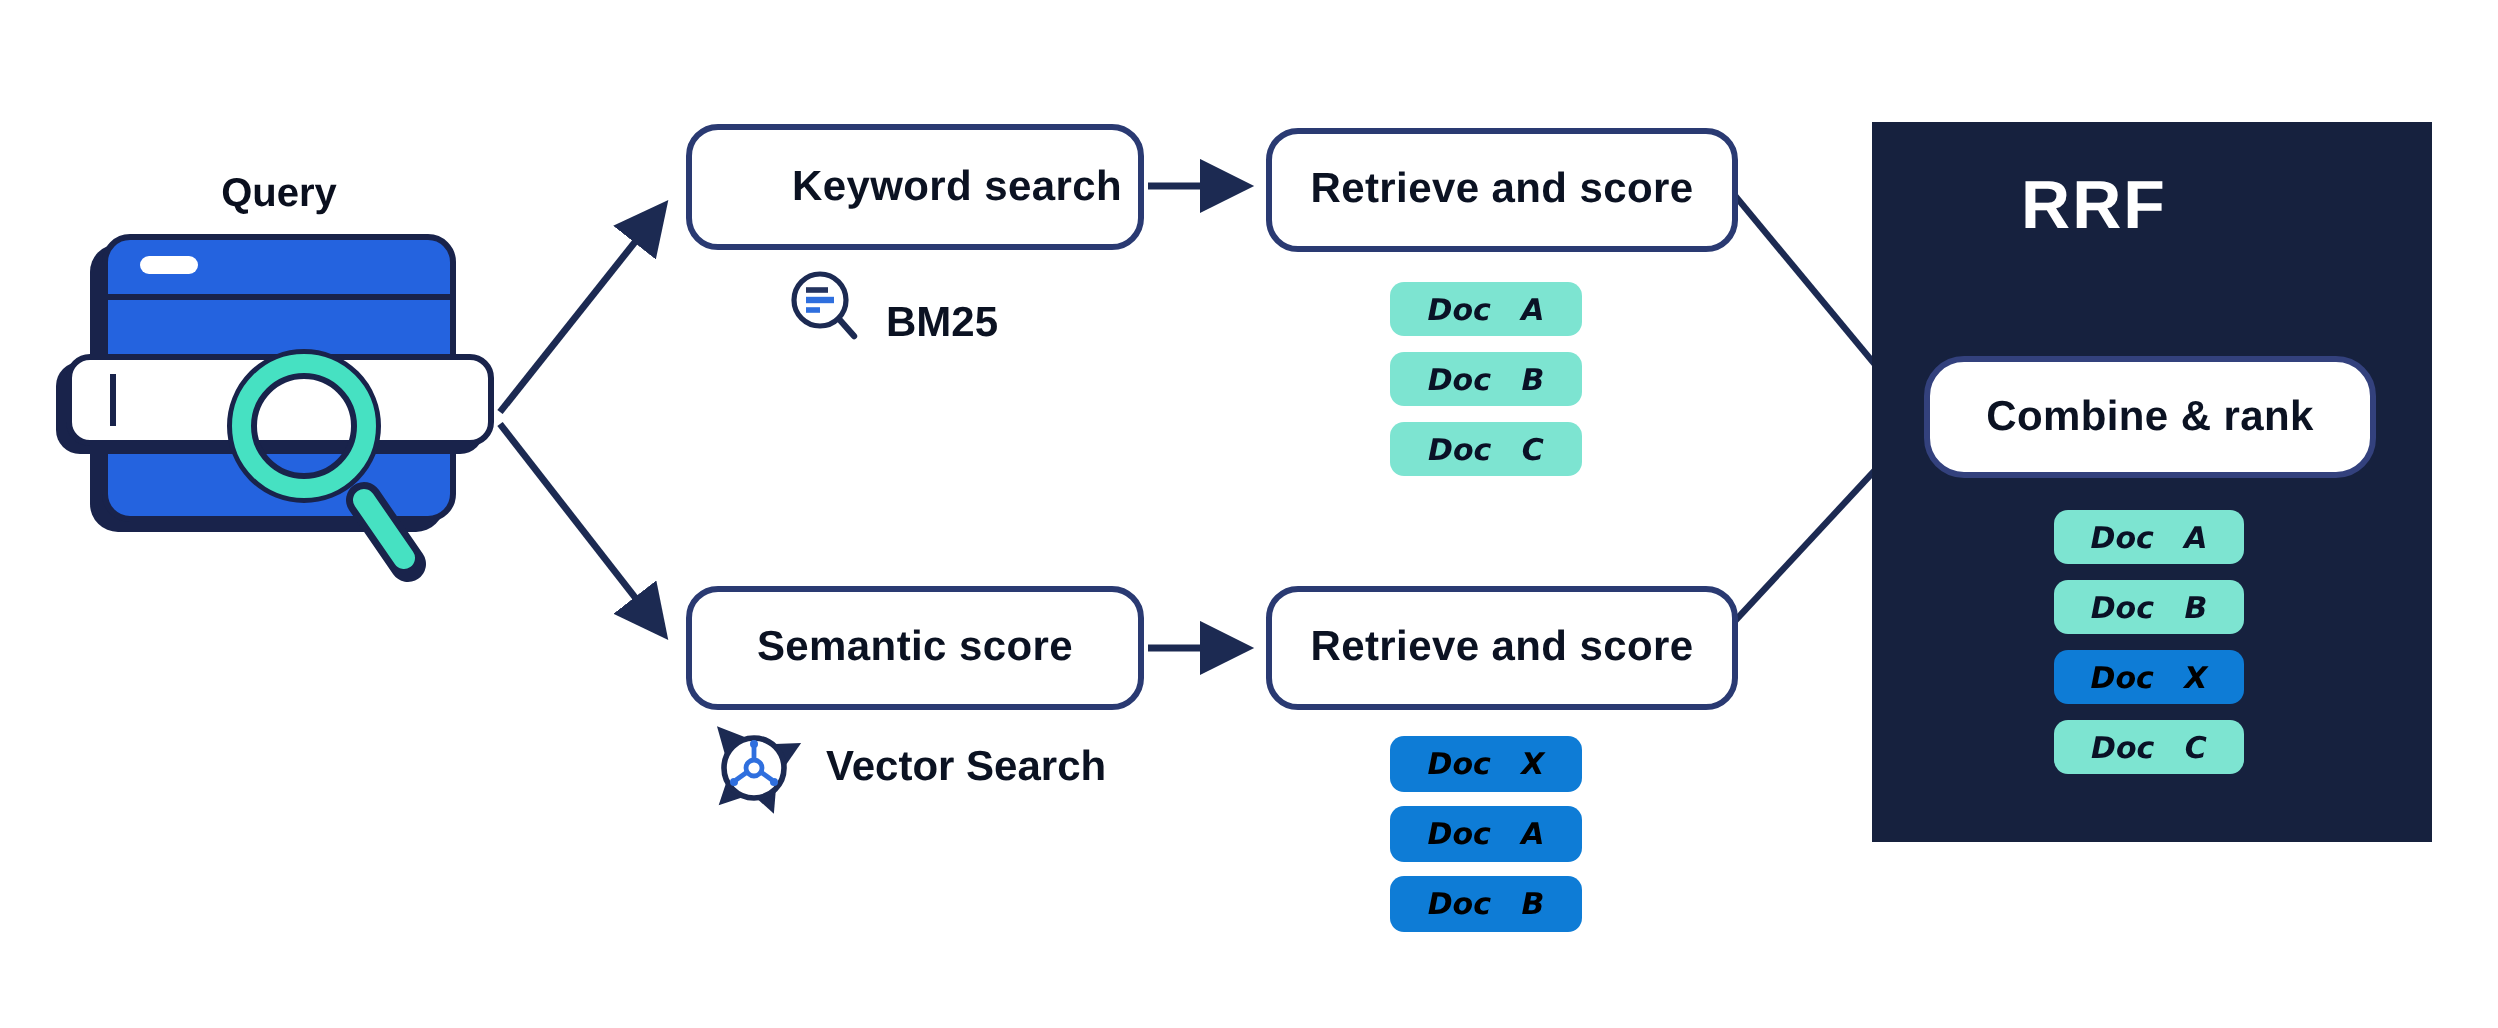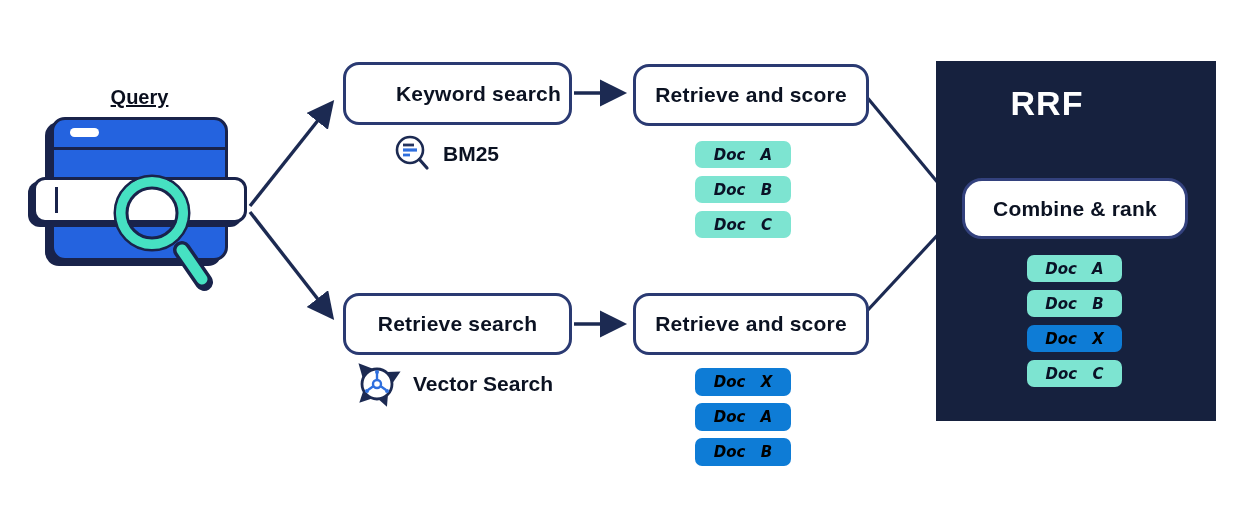--- a/index.html
+++ b/index.html
@@ -45,21 +45,21 @@
   .method-row {
     position: absolute;
     z-index: 2;
     display: flex;
     align-items: center;
     gap: 11px;
     font-weight: 700;
     font-size: 21px;
     color: #0B1222;
   }
-  .method-bm25   { left: 394px; top: 134px; }
+  .method-bm25   { left: 394px; top: 134px; align-items: flex-end; }
   .method-vector { left: 354px; top: 360px; }
 
   
   .chip-col {
     position: absolute;
     z-index: 2;
     display: flex;
     flex-direction: column;
   }
   .col-keyword-docs  { left: 695px; top: 141px; gap: 8px; }
@@ -115,21 +115,20 @@
   
   .query-label {
     position: absolute;
     z-index: 2;
     left: 52px; top: 86px;
     width: 175px;
     text-align: center;
     font-weight: 700;
     font-size: 20px;
     color: #0A0F1E;
-    text-decoration: underline;
   }
   .browser {
     position: absolute;
     z-index: 2;
     left: 51px; top: 117px;
     width: 177px; height: 144px;
     background: #2463DF;
     border: 3px solid #19234B;
     border-radius: 14px;
     box-shadow: -6px 5px 0 #19234B;
@@ -226,21 +225,21 @@
     <span>Retrieve and score</span>
   </div>
 
   <div class="chip-col col-keyword-docs">
     <div class="chip teal">Doc A</div>
     <div class="chip teal">Doc B</div>
     <div class="chip teal">Doc C</div>
   </div>
 
   <div class="flowbox box-semantic">
-    <span>Retrieve search</span>
+    <span>Semantic score</span>
   </div>
 
   <div class="method-row method-vector">
     <svg width="48" height="48">
       <defs>
         <marker id="vh" markerWidth="8" markerHeight="8" refX="5" refY="3.5" orient="auto">
           <path d="M0,0 L7,3.5 L0,7 Z" fill="#1C2A52"></path>
         </marker>
       </defs>
       <line x1="18" y1="18" x2="8" y2="7" stroke="#1C2A52" stroke-width="2.6" marker-end="url(#vh)"></line>

